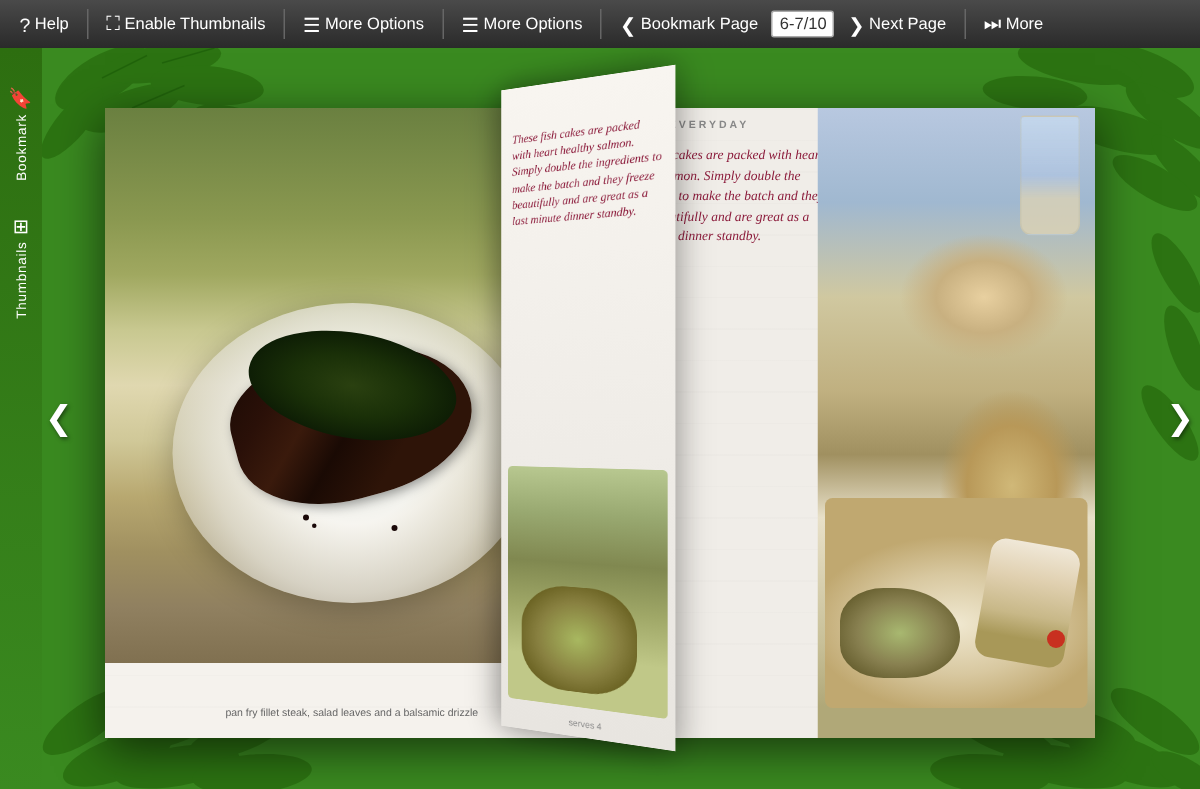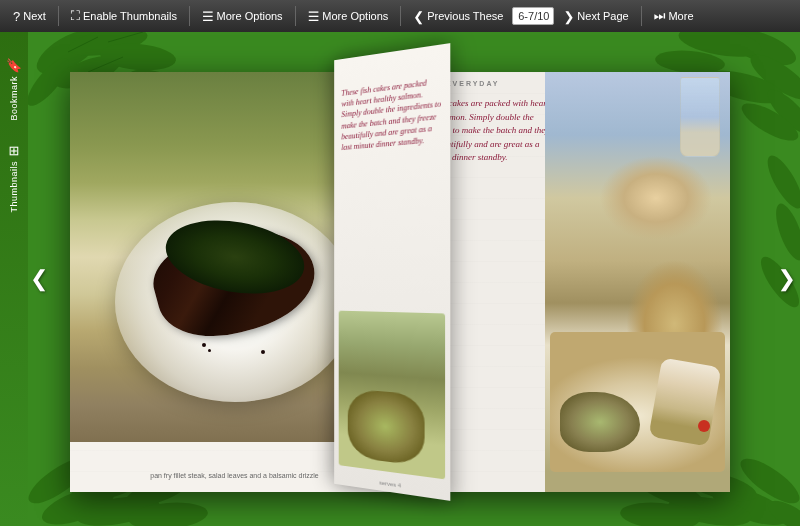--- a/index.html
+++ b/index.html
@@ -44,21 +44,21 @@
       background: #666;
       margin: 0 3px;
     }
     .page-input {
       background: #fff;
       border: 1px solid #aaa;
       color: #333;
       font-size: 11px;
       padding: 2px 4px;
       width: 42px;
-      text-align: right;
+      text-align: center;
       border-radius: 2px;
     }
 
     
     #main {
       width: 800px;
       height: 494px;
       position: relative;
       overflow: hidden;
     }
@@ -310,41 +310,41 @@
         rgba(0,0,0,0.01) 21px
       );
     }
   </style>
 </head>
 <body>
 
 <div id="toolbar">
   <button class="toolbar-btn">
     <span class="icon">?</span>
-    <span>Next</span>
+    <span>Help</span>
   </button>
   <div class="toolbar-separator"></div>
   <button class="toolbar-btn">
     <span class="icon">⛶</span>
     <span>Enable Thumbnails</span>
   </button>
   <div class="toolbar-separator"></div>
   <button class="toolbar-btn">
     <span class="icon">☰</span>
     <span>More Options</span>
   </button>
   <div class="toolbar-separator"></div>
   <button class="toolbar-btn">
     <span class="icon">☰</span>
     <span>More Options</span>
   </button>
   <div class="toolbar-separator"></div>
   <button class="toolbar-btn">
     <span class="icon">❮</span>
-    <span>Previous These</span>
+    <span>Bookmark Page</span>
   </button>
   <input class="page-input" type="text" value="6-7/10" style="">
   <button class="toolbar-btn">
     <span class="icon">❯</span>
     <span>Next Page</span>
   </button>
   <div class="toolbar-separator"></div>
   <button class="toolbar-btn">
     <span class="icon">⏭</span>
     <span>More</span>

